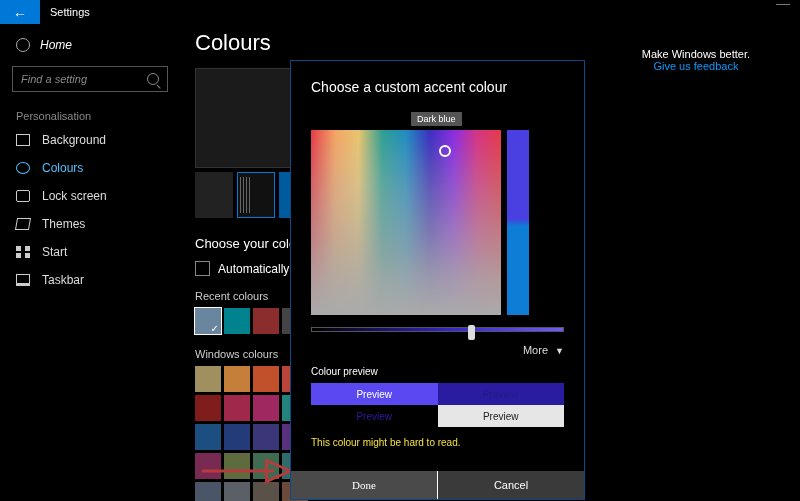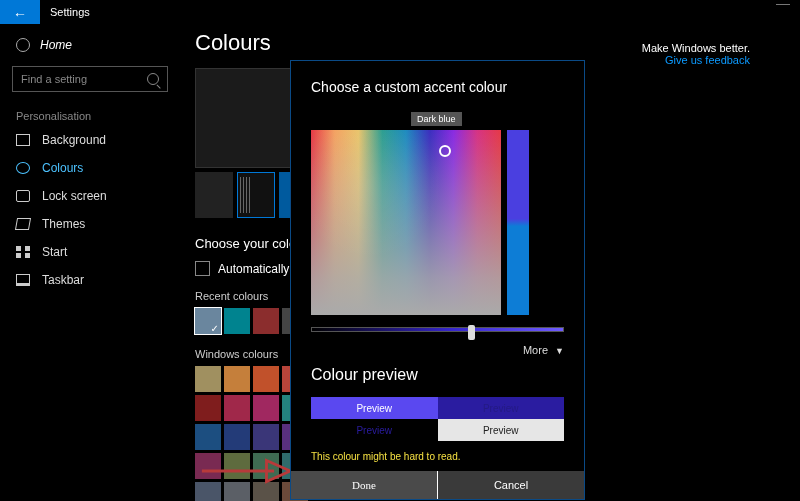--- a/index.html
+++ b/index.html
@@ -3,28 +3,28 @@
 <meta charset="utf-8">
 <style>
   * { box-sizing: border-box; margin: 0; padding: 0; font-family: "Segoe UI", Arial, sans-serif; }
   body { background: #000; color: #fff; width: 800px; height: 501px; overflow: hidden; position: relative; }
 
   
   .titlebar { height: 24px; display: flex; align-items: center; font-size: 11px; }
   .back { width: 40px; height: 24px; background:#0078d7; color:#fff; display:flex; align-items:center; justify-content:center; font-size:14px;}
   .title { padding-left: 10px; color:#fff; }
   .winmin { position:absolute; right:10px; top:4px; width:14px; height:2px; border-top:1px solid #777;}
-  .featured { position:absolute; right:50px; top:42px; font-size:11px; text-align:right;}
+  .featured { position:absolute; right:50px; top:48px; font-size:11px; text-align:center;}
   .featured a { color:#0c9aff; text-decoration:none;}
 
   
   .sidebar { position:absolute; left:0; top:24px; width:180px; padding:8px 0 0 0; }
   .home { display:flex; align-items:center; gap:10px; padding:6px 16px; font-size:12px;font-style:italic;}
   .home .gear { width:14px; height:14px; border:1.3px solid #aaa; border-radius:50%;}
-  .search { margin:8px 12px; height:26px; border:1px solid #555; display:flex; align-items:center; padding:0 8px; color:#888; font-size:11px; justify-content:space-between;}
+  .search { margin:8px 12px; height:26px; border:1px solid #555; display:flex; align-items:center; padding:0 8px; color:#888; font-size:11px; justify-content:space-between;font-style:italic;}
   .search .mag { width:12px;height:12px;border:1.3px solid #888; border-radius:50%; position:relative;}
   .search .mag::after { content:""; position:absolute; width:5px; height:1.3px; background:#888; bottom:-3px; right:-3px; transform:rotate(45deg);}
   .sectionlabel { color:#888; font-size:11px; padding:10px 16px 4px;}
   .navitem { display:flex; align-items:center; gap:12px; padding:7px 16px; font-size:12px; color:#ddd;}
   .navitem .ic { width:14px; height:12px; display:inline-block;}
   .navitem.sel { color:#4cc2ff; }
   .navitem.sel .label { color:#4cc2ff;}
   .ic-bg { border:1.3px solid #ccc;}
   .ic-col { border:1.3px solid #4cc2ff; border-radius:50%; width:12px; height:12px;}
   .ic-lock { border:1.3px solid #ccc; border-radius:2px;}
@@ -78,21 +78,21 @@
   .picker::before{content:"";position:absolute;inset:0;background:
      radial-gradient(circle at 30% 30%, rgba(255,255,255,0.08), transparent 40%);
   }
   .cursor{position:absolute;left:128px;top:15px;width:12px;height:12px;border:2px solid #fff;border-radius:50%;}
   .huecol{width:22px;height:185px;background:linear-gradient(#4a3fe0 0%,#4a3fe0 48%,#0d7dd6 52%,#0d7dd6 100%);}
   .slider{margin:12px 0 6px;height:11px;position:relative;}
   .track{height:5px;margin-top:3px;background:linear-gradient(to right,#000 0%, #3626cc 55%, #6e5bff 100%);border:1px solid #555;}
   .thumb{position:absolute;left:62%;top:-2px;width:7px;height:15px;background:#ddd;border-radius:2px;}
   .more{font-size:11px;text-align:right;margin:4px 0 10px;color:#ddd;}
   .more .chev{font-size:9px;margin-left:4px;}
-  .cp{font-size:16px;margin-bottom:13px;}
+  .cp{font-size:10px;margin-bottom:6px;}
   .prevgrid{display:grid;grid-template-columns:1fr 1fr;grid-template-rows:22px 22px;}
   .pv{display:flex;align-items:center;justify-content:center;font-size:10px;}
   .pv1{background:#5a48f0;color:#fff;}
   .pv2{background:#2a1ca0;color:#241a84;}
   .pv3{background:#000;color:#2a1ca0;}
   .pv4{background:#e6e6e6;color:#222;}
   .warn{color:#f5e042;font-size:10px;margin:10px 0 14px;}
   .btnrow{display:flex;position:absolute;left:0;right:0;bottom:0;}
   .btn{flex:1;height:28px;background:#3a3a3a;display:flex;align-items:center;justify-content:center;font-size:11px;}
   .btn:first-child{border-right:1px solid #ffffff;background:#4a4a4a;font-family:Liberation Serif, serif;}

